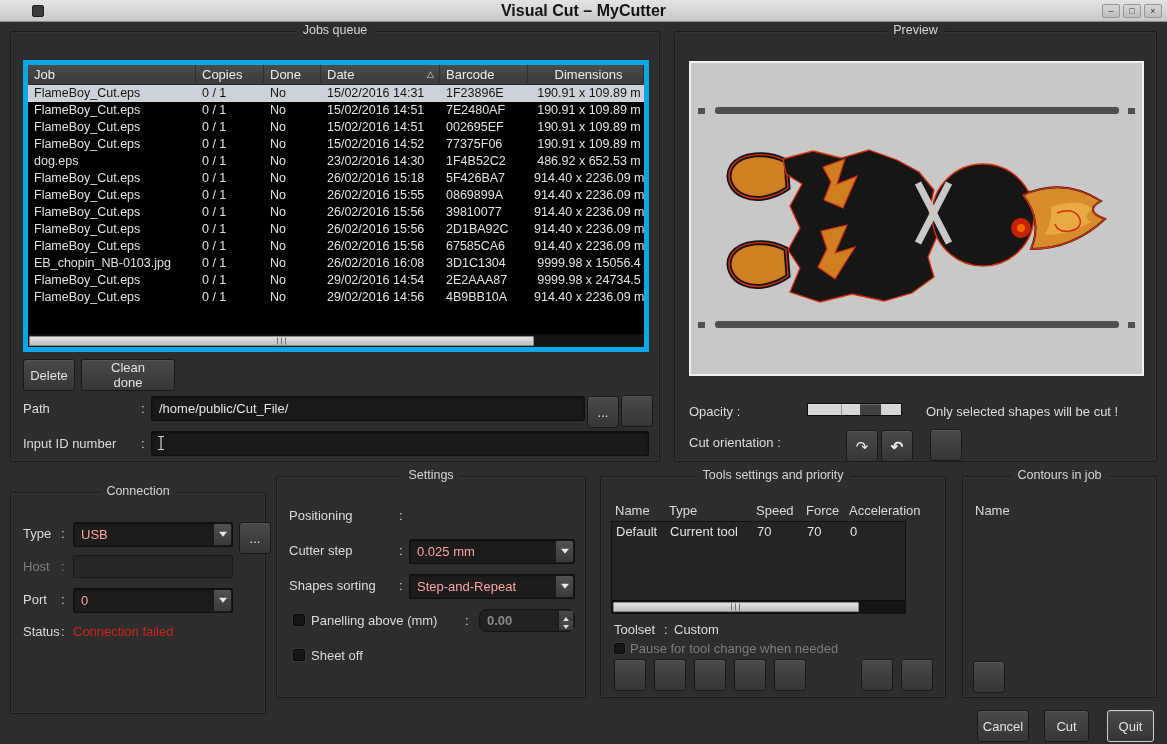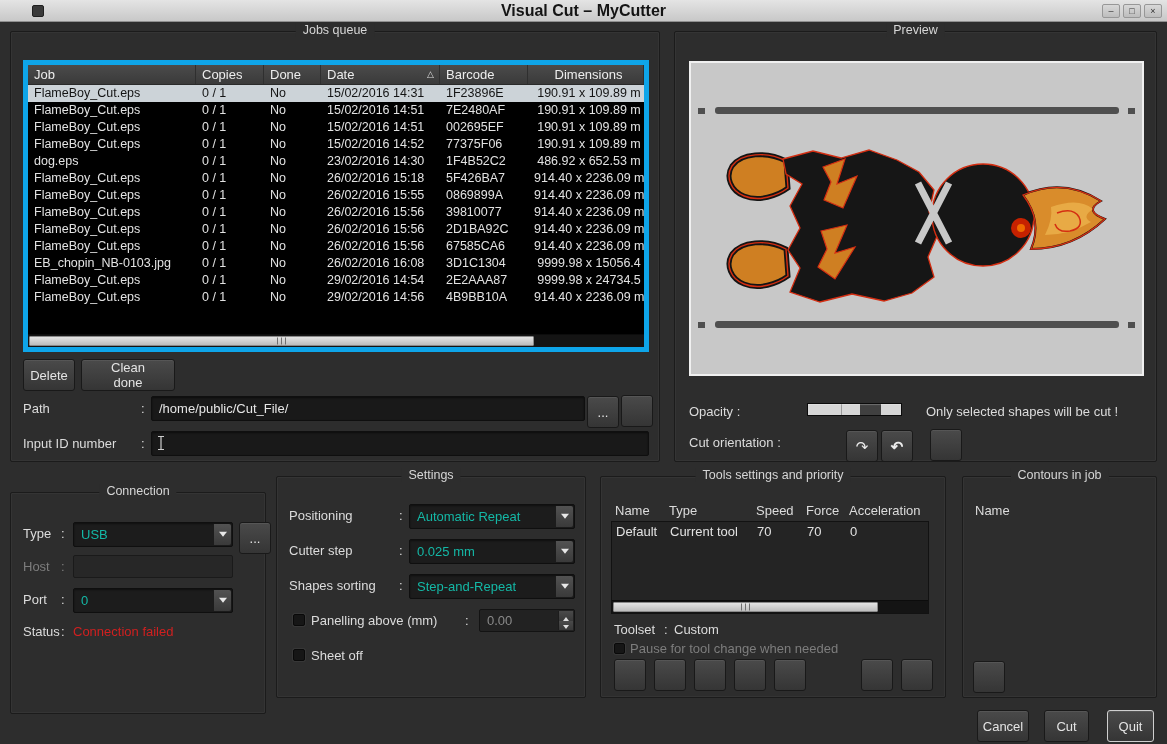--- a/index.html
+++ b/index.html
@@ -50,30 +50,30 @@
     position:absolute; background:#191919; border:1px solid #0f0f0f; border-radius:2px;
     box-shadow:inset 0 1px 2px rgba(0,0,0,.5);
   }
   .entry .txt { position:absolute; left:7px; top:4px; font-size:13px; color:#e6e6e6; white-space:nowrap; }
   .entry.disabled { background:#272727; box-shadow:none; border-color:#1a1a1a; }
   .caret { position:absolute; left:5px; top:3px; }
   .combo {
     position:absolute; background:#1c1c1c; border:1px solid #0f0f0f; border-radius:2px;
     box-shadow:inset 0 1px 2px rgba(0,0,0,.45);
   }
-  .combo .val { position:absolute; left:7px; top:4px; font-size:13px; color:#14b8a6; white-space:nowrap; }
+  .combo .val { position:absolute; left:7px; top:4px; font-size:13px; color:#fca5a5; white-space:nowrap; }
   .combo .dd {
     position:absolute; top:1px; right:1px; bottom:1px; width:18px;
     background:linear-gradient(#525252,#3a3a3a); border-left:1px solid #1c1c1c;
     border-radius:0 2px 2px 0;
   }
   .combo .dd::after { content:""; position:absolute; left:50%; top:50%;
     transform:translate(-50%,-35%); border:4px solid transparent; border-top:5px solid #e8e8e8; }
   
-  .spinner { position:absolute; background:#222; border:1px solid #131313; border-radius:2px; }
+  .spinner { position:absolute; background:#222; border:1px solid #131313; border-radius:8px;font-weight:bold; }
   .spinner .txt { position:absolute; left:7px; top:3px; font-size:13px; color:#8a8a8a; }
   .spin-btns { position:absolute; right:1px; top:1px; bottom:1px; width:15px; display:flex; flex-direction:column; }
   .spin-b { flex:1; position:relative; background:linear-gradient(#4a4a4a,#383838); border-left:1px solid #1c1c1c; }
   .spin-b.up::after { content:""; position:absolute; left:4px; top:3px; border:3px solid transparent; border-bottom:4px solid #ddd; }
   .spin-b.dn::after { content:""; position:absolute; left:4px; top:4px; border:3px solid transparent; border-top:4px solid #ddd; }
   .checkbox { position:absolute; width:12px; height:12px; background:#161616;
     border:1px solid #090909; border-radius:2px; box-shadow:0 0 0 1px rgba(255,255,255,.05); }
   
   .table { position:absolute; background:#000000; border:5px solid #0ea5e9; }
   .thead { display:flex; height:20px; background:linear-gradient(#4b4b4b,#3a3a3a);
@@ -377,24 +377,20 @@
   <span class="lbl" style="left:12px;top:131px">Status</span>
   <span class="lbl" style="left:50px;top:131px">:</span>
   <span class="lbl red" style="left:62px;top:131px">Connection failed</span>
 </div>
 
 <div class="frame" style="left:276px;top:476px;width:310px;height:222px">
   <span class="frame-title">Settings</span>
 
   <span class="lbl" style="left:12px;top:31px">Positioning</span>
   <span class="lbl" style="left:122px;top:31px">:</span>
-  <div class="combo" style="left:132px;top:27px;width:166px;height:25px">
-    <span class="val">Automatic Repeat</span>
-    <span class="dd"></span>
-  </div>
 
   <span class="lbl" style="left:12px;top:66px">Cutter step</span>
   <span class="lbl" style="left:122px;top:66px">:</span>
   <div class="combo" style="left:132px;top:62px;width:166px;height:25px">
     <span class="val">0.025 mm</span>
     <span class="dd"></span>
   </div>
 
   <span class="lbl" style="left:12px;top:101px">Shapes sorting</span>
   <span class="lbl" style="left:122px;top:101px">:</span>
@@ -422,21 +418,21 @@
   <span class="frame-title">Tools settings and priority</span>
 
   <div style="position:absolute;left:10px;top:26px;width:326px;display:flex">
     <span class="t0" style="padding-left:4px">Name</span>
     <span class="t1" style="padding-left:4px">Type</span>
     <span class="t2" style="padding-left:4px">Speed</span>
     <span class="t3" style="padding-left:4px">Force</span>
     <span class="t4" style="padding-left:4px">Acceleration</span>
   </div>
 
-  <div class="listbox" style="left:10px;top:44px;width:318px;height:93px">
+  <div class="listbox" style="left:10px;top:44px;width:295px;height:93px">
     <div style="position:absolute;left:0;top:0;right:0">
 
         <div class="trow" style="font-size:13px;height:19px;line-height:19px">
           <span class="cell t0" style="padding-left:4px">Default</span>
           <span class="cell t1" style="padding-left:4px">Current tool</span>
           <span class="cell t2" style="padding-left:4px">70</span>
           <span class="cell t3" style="padding-left:4px">70</span>
           <span class="cell t4" style="padding-left:4px">0</span>
         </div>
       </div>

